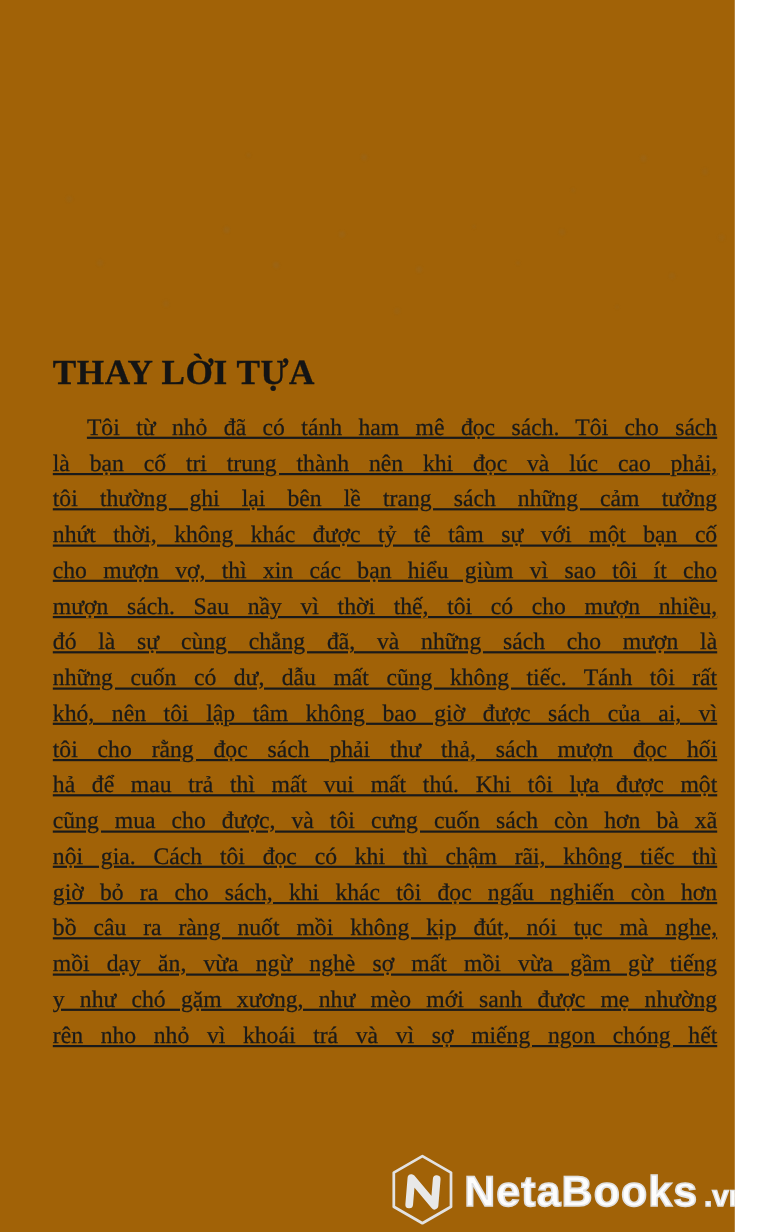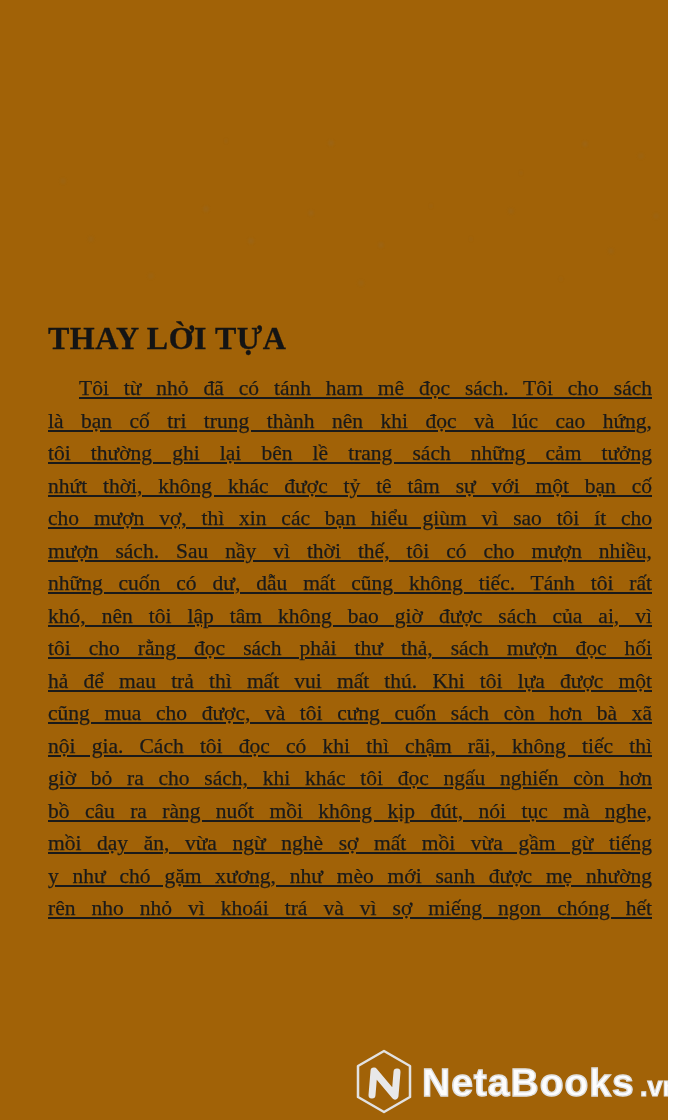--- a/index.html
+++ b/index.html
@@ -89,25 +89,26 @@
 <body>
 
 <div class="page">
 
   <div class="scan-noise"></div>
 
   <h1 class="page-title">THAY LỜI TỰA</h1>
 
   <div class="text-block">
     <div class="text-line indented">Tôi từ nhỏ đã có tánh ham mê đọc sách. Tôi cho sách</div>
-    <div class="text-line">là bạn cố tri trung thành nên khi đọc và lúc cao hứng,</div>
+    <div class="text-line">là bạn cố tri trung thành nên khi đọc và lúc cao phải,</div>
     <div class="text-line">tôi thường ghi lại bên lề trang sách những cảm tưởng</div>
     <div class="text-line">nhứt thời, không khác được tỷ tê tâm sự với một bạn cố</div>
     <div class="text-line">cho mượn vợ, thì xin các bạn hiểu giùm vì sao tôi ít cho</div>
     <div class="text-line">mượn sách. Sau nầy vì thời thế, tôi có cho mượn nhiều,</div>
+    <div class="text-line">đó là sự cùng chẳng đã, và những sách cho mượn là</div>
     <div class="text-line">những cuốn có dư, dẫu mất cũng không tiếc. Tánh tôi rất</div>
     <div class="text-line">khó, nên tôi lập tâm không bao giờ được sách của ai, vì</div>
     <div class="text-line">tôi cho rằng đọc sách phải thư thả, sách mượn đọc hối</div>
     <div class="text-line">hả để mau trả thì mất vui mất thú. Khi tôi lựa được một</div>
     <div class="text-line">cũng mua cho được, và tôi cưng cuốn sách còn hơn bà xã</div>
     <div class="text-line">nội gia. Cách tôi đọc có khi thì chậm rãi, không tiếc thì</div>
     <div class="text-line">giờ bỏ ra cho sách, khi khác tôi đọc ngấu nghiến còn hơn</div>
     <div class="text-line">bồ câu ra ràng nuốt mồi không kịp đút, nói tục mà nghe,</div>
     <div class="text-line">mồi dạy ăn, vừa ngừ nghè sợ mất mồi vừa gầm gừ tiếng</div>
     <div class="text-line">y như chó gặm xương, như mèo mới sanh được mẹ nhường</div>

